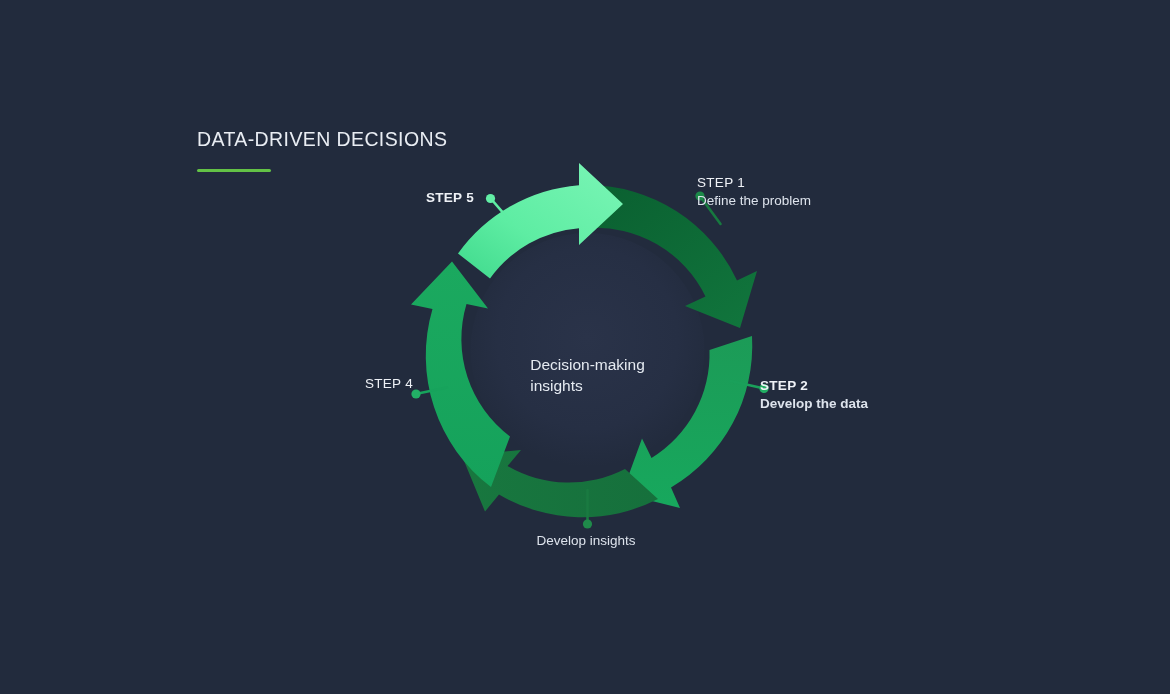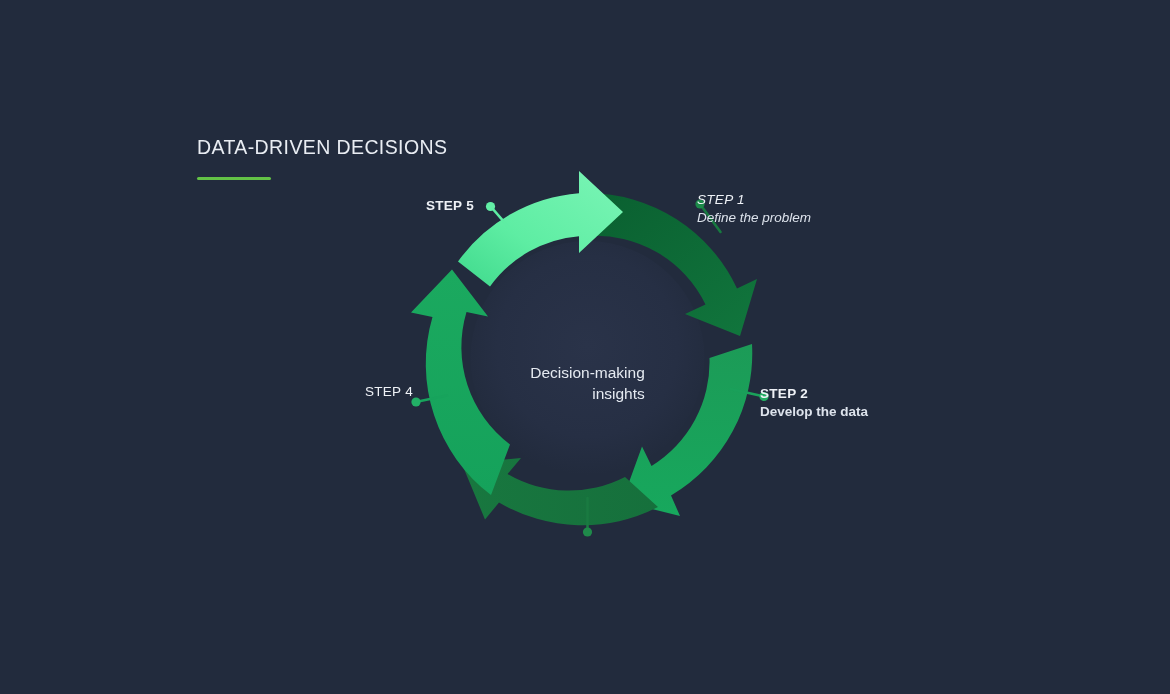--- a/index.html
+++ b/index.html
@@ -14,21 +14,20 @@
     overflow: hidden;
     font-family: "Liberation Sans", sans-serif;
     color: #e8ecf2;
     position: relative;
   }
 
   .slide {
     position: absolute;
     inset: 0;
     background: #222b3d;
-    margin-top: 8px;
   }
 
   
   .heading-block {
     position: absolute;
     left: 197px;
     top: 128px;
   }
   .heading-title {
     font-size: 19.5px;
@@ -65,21 +64,21 @@
     left: 0;
     top: 0;
     width: 575px;
     height: 430px;
     display: flex;
     align-items: center;
     justify-content: center;
     pointer-events: none;
   }
   .center-label-inner {
-    text-align: right;
+    text-align: left;
     font-size: 15.5px;
     line-height: 1.33;
     color: #e5eaf1;
     margin-top: 2px;
   }
 
   
   .step-label {
     position: absolute;
     line-height: 1.32;
@@ -91,21 +90,21 @@
     letter-spacing: 0.3px;
   }
   .step-desc {
     font-size: 13.5px;
     color: #dde3ec;
   }
   .align-left  { text-align: left; }
   .align-right { text-align: right; }
   .align-center{ text-align: center; }
 
-  .step-1 { left: 697px; top: 183px; font-style: italic; }
+  .step-1 { left: 697px; top: 174px; }
   .step-2 { left: 760px; top: 377px; font-weight: bold; }
   .step-3 { left: 456px; top: 532px; width: 260px; }
   .step-4 { left: 153px; top: 375px; width: 260px; }
   .step-5 { left: 200px; top: 189px; width: 274px; font-weight: bold; }
 </style>
 </head>
 <body>
 
 <div class="slide">
 
@@ -237,20 +236,21 @@
     <div class="step-name">STEP 1</div>
     <div class="step-desc">Define the problem</div>
   </div>
 
   <div class="step-label step-2 align-left">
     <div class="step-name">STEP 2</div>
     <div class="step-desc">Develop the data</div>
   </div>
 
   <div class="step-label step-3 align-center">
+    <div class="step-desc">Develop insights</div>
   </div>
 
   <div class="step-label step-4 align-right">
     <div class="step-name">STEP 4</div>
   </div>
 
   <div class="step-label step-5 align-right">
     <div class="step-name">STEP 5</div>
   </div>
 

